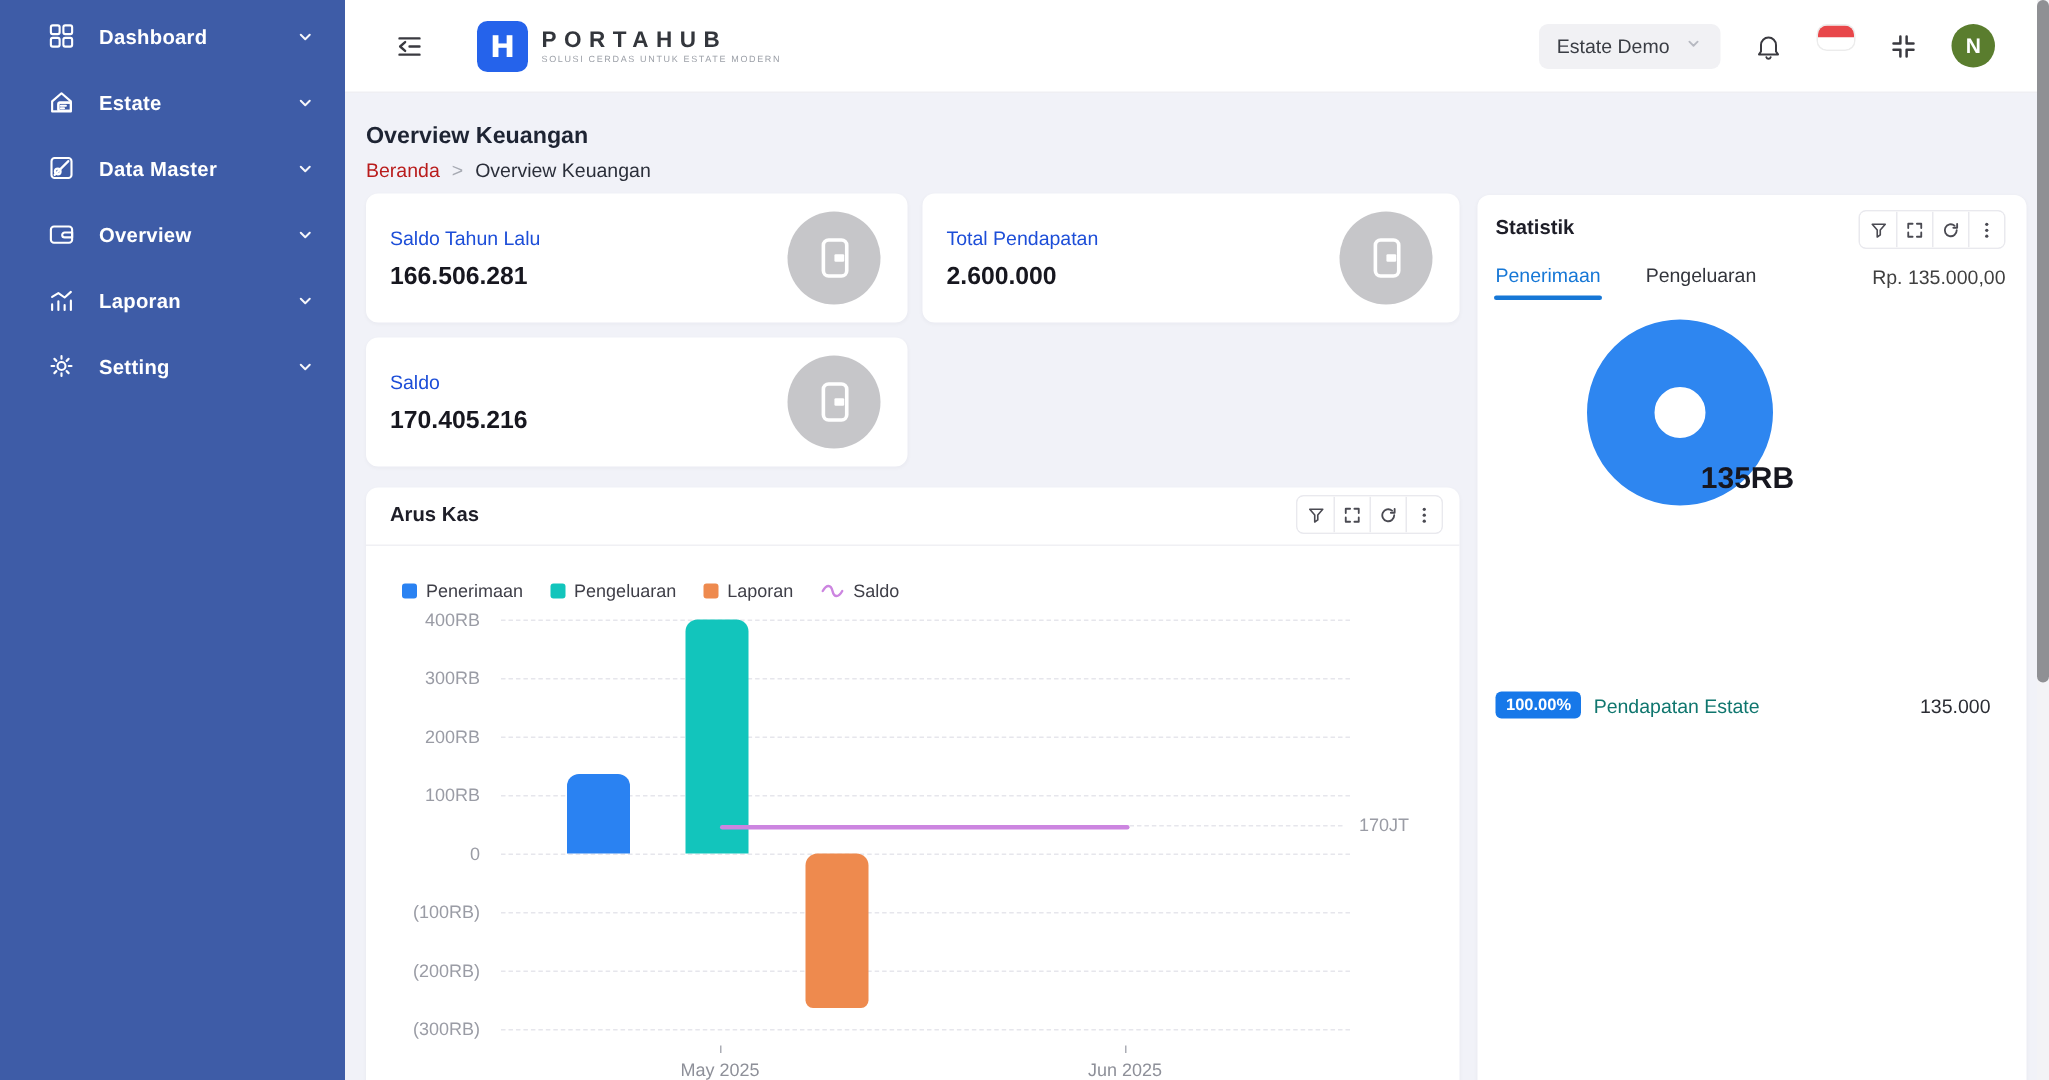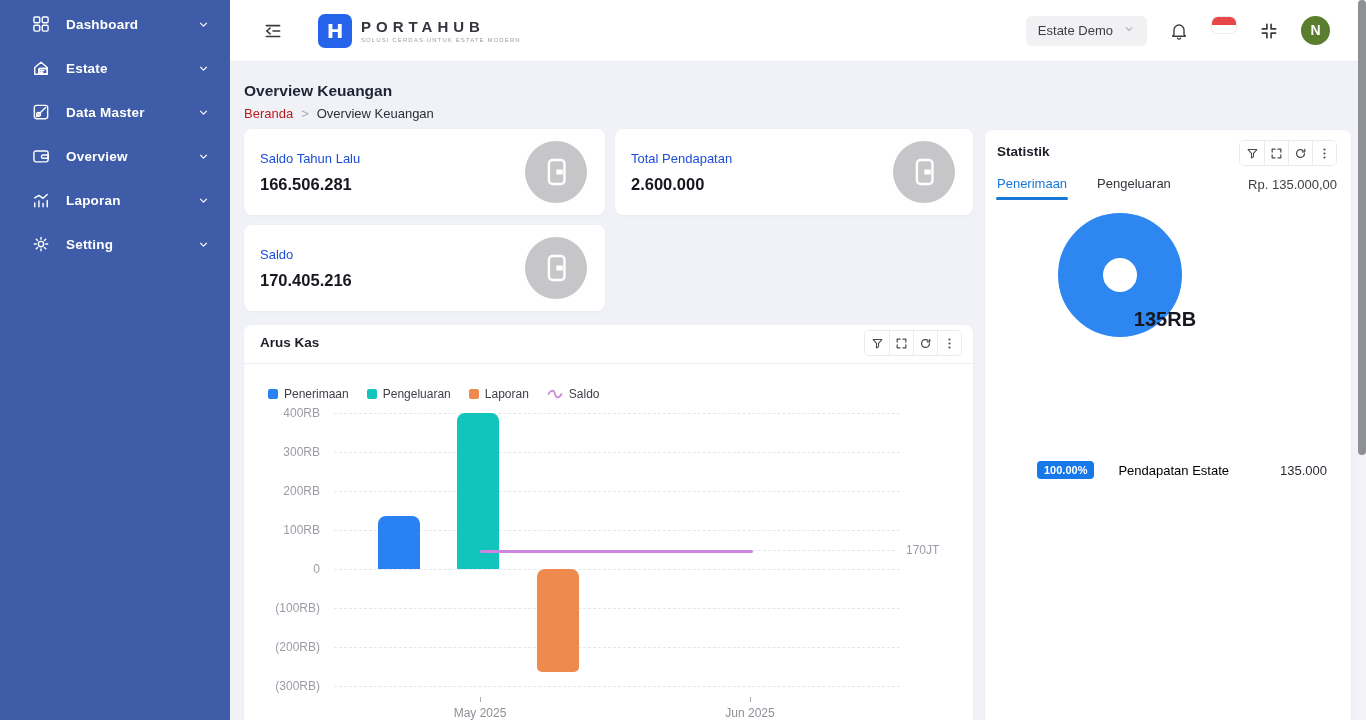--- a/index.html
+++ b/index.html
@@ -78,24 +78,24 @@
   
   #stat-title { position:absolute; left:12px; top:14px; }
   #stat-toolbar { position:absolute; right:14px; top:10px; }
   #statistik-tabs { position:absolute; left:12px; top:46px; display:flex; gap:30px; }
   .tab { font-size:13px; color:#33353C; cursor:pointer; padding-bottom:9px; position:relative; }
   .tab.active { color:#1677D6; }
   .tab.active::after { content:""; position:absolute; left:-1px; right:-1px; bottom:0; height:3px; background:#1677D6; border-radius:2px; }
   #stat-amount { position:absolute; right:14px; top:47px; font-size:13px; color:#404040; }
   #donut { position:absolute; left:73px; top:83px; width:124px; height:124px; border:45px solid #2E86F0; border-radius:50%; }
   #donut-label { position:absolute; left:73px; top:178px; width:214px; text-align:center; font-size:20px; font-weight:bold; color:#17171F; }
-  #statistik-rows { position:absolute; left:0; top:328px; width:100%;padding-left:40px; }
+  #statistik-rows { position:absolute; left:0; top:328px; width:100%; }
   .stat-row { display:flex; align-items:center; padding:0 14px 0 12px; height:24px; }
   .pct-badge { background:#1778E9; color:#fff; font-size:11px; font-weight:bold; padding:3px 7px; border-radius:4px; }
-  .row-label { font-size:13px; color:#000000; margin-left:24px; }
+  .row-label { font-size:13px; color:#0f766e; margin-left:8px; }
   .row-value { margin-left:auto; font-size:13px; color:#2B2D34; padding-right:10px; }
 
   
   #scrollbar-track { position:absolute; right:0; top:0; width:8px; height:720px; background:#F3F3F6; z-index:10; }
   #scrollbar-thumb { position:absolute; right:0; top:0; width:8px; height:455px; background:#8F9094; border-radius:4px; }
 </style>
 </head>
 <body>
 
 <div id="sidebar">

